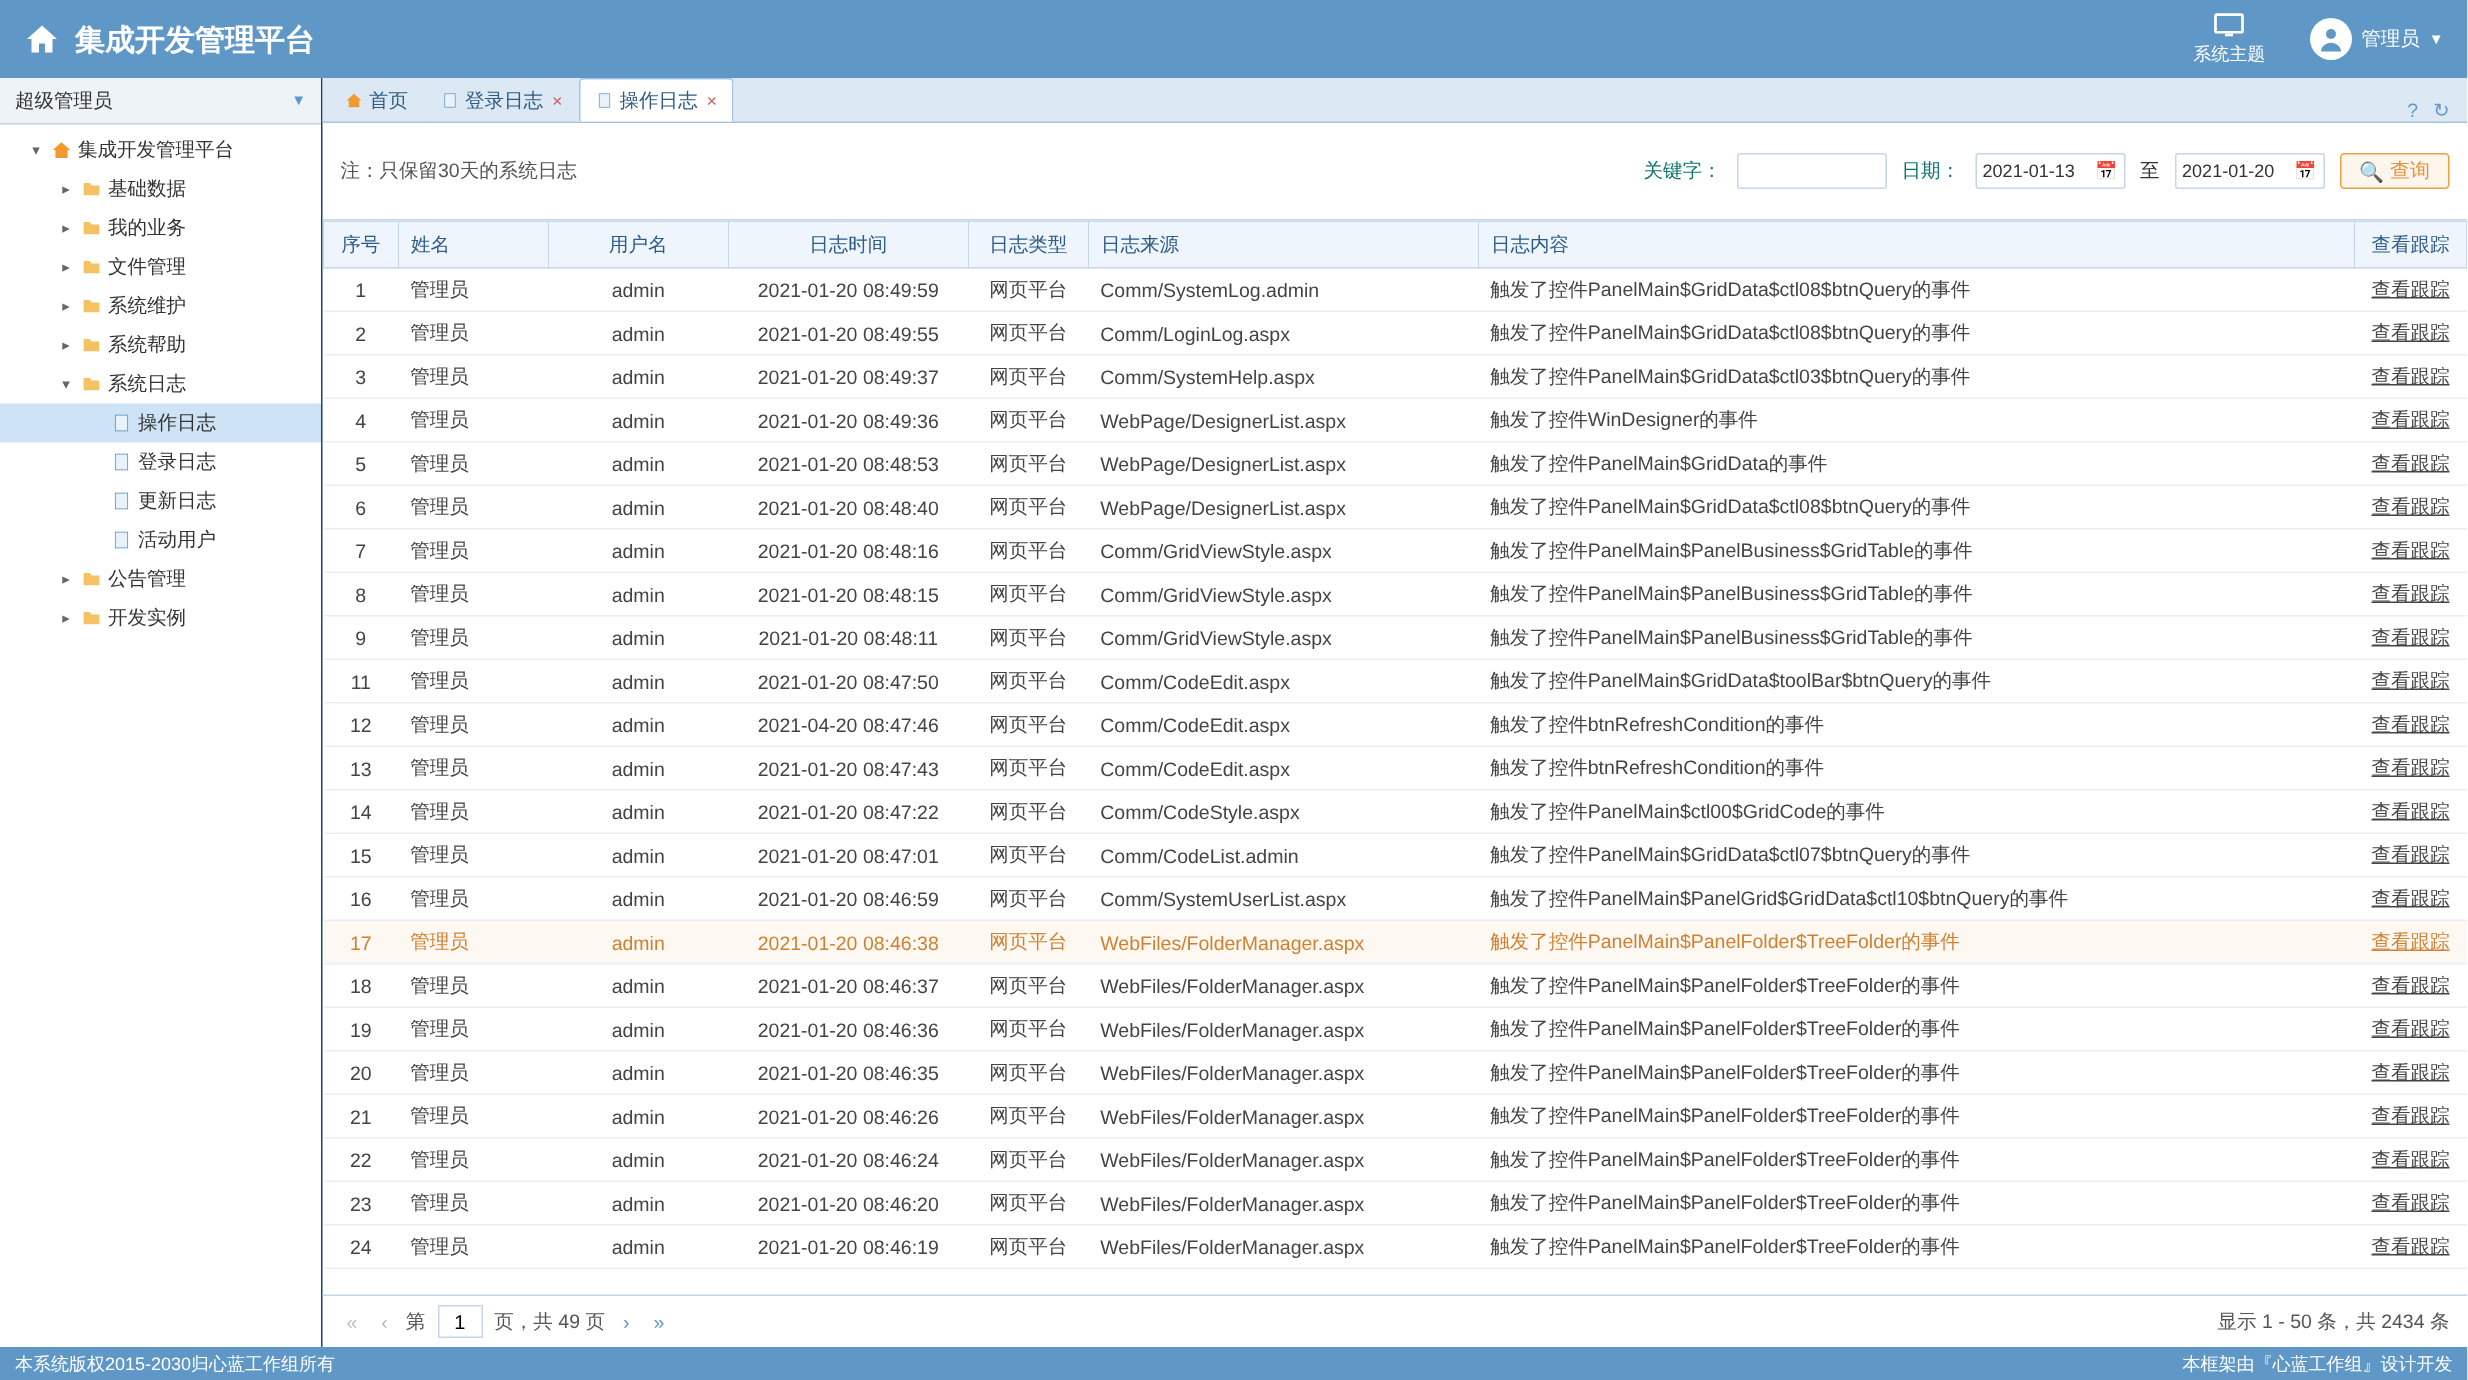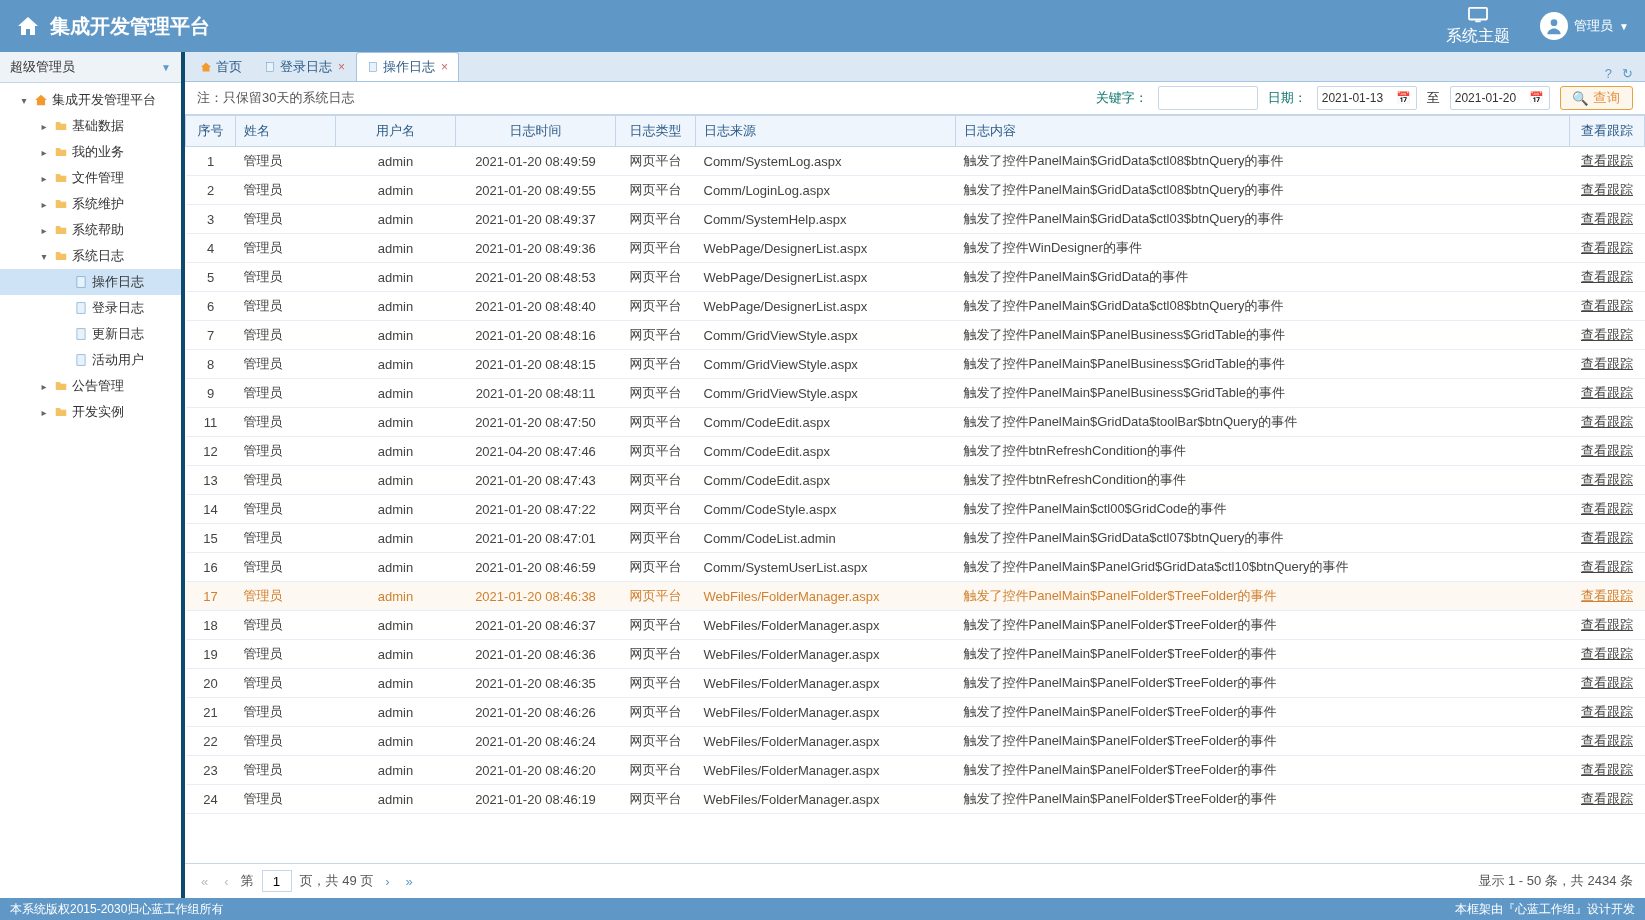--- a/index.html
+++ b/index.html
@@ -2,28 +2,28 @@
 <html><head>
 <meta charset="utf-8">
 <style>
 * { box-sizing: border-box; margin: 0; padding: 0; }
 body { font-family: "Microsoft YaHei", Arial, sans-serif; font-size: 13px; color: #333; background: #fff; }
 .header { background: #5f98c7; height: 52px; display: flex; align-items: center; justify-content: space-between; padding: 0 16px; color: #fff; }
 .header-left { display: flex; align-items: center; gap: 10px; }
 .header-title { font-size: 20px; font-weight: bold; }
 .home-icon { width: 24px; height: 24px; fill: #fff; }
 .header-right { display: flex; align-items: center; gap: 30px; }
-.theme-block { text-align: center; font-size: 16px; }
+.theme-block { text-align: center; font-size: 12px; }
 .theme-icon { width: 22px; height: 18px; display: block; margin: 0 auto 2px; fill: #fff; }
 .user-block { display: flex; align-items: center; gap: 6px; }
 .avatar { width: 28px; height: 28px; border-radius: 50%; background: #fff; display: flex; align-items: center; justify-content: center; }
 .avatar svg { width: 20px; height: 20px; fill: #5f98c7; }
 .dropdown-arrow { font-size: 10px; }
 .body { display: flex; height: calc(100vh - 52px - 22px); }
-.sidebar { width: 185px; border-right: 4px solid #0c4a6e; display: flex; flex-direction: column; }
+.sidebar { width: 215px; border-right: 1px solid #0c4a6e; display: flex; flex-direction: column; }
 .role-select { background: #eef3f8; border-bottom: 1px solid #c4d6e8; padding: 6px 10px; display: flex; justify-content: space-between; align-items: center; color: #333; cursor: pointer; }
 .role-select .arrow { color: #5f98c7; font-size: 10px; }
 .tree { flex: 1; overflow-y: auto; padding: 4px 0; }
 .tree-item { display: flex; align-items: center; gap: 4px; padding: 4px 6px; cursor: pointer; white-space: nowrap; }
 .tree-item.selected { background: #cfe3f6; }
 .tree-toggle { width: 12px; text-align: center; color: #666; font-size: 10px; }
 .tree-icon { width: 14px; height: 14px; }
 .folder-icon { fill: #f4c163; }
 .file-icon { fill: #8fb9de; stroke: #5f98c7; }
 .home-tree-icon { fill: #f29a2e; }
@@ -31,21 +31,21 @@
 .indent-2 { padding-left: 38px; }
 .indent-3 { padding-left: 58px; }
 .main { flex: 1; display: flex; flex-direction: column; overflow: hidden; }
 .tabs { background: #dce9f5; border-bottom: 1px solid #a4c3e0; display: flex; align-items: flex-end; height: 30px; padding-left: 4px; }
 .tab { display: flex; align-items: center; gap: 4px; padding: 5px 10px; background: #dce9f5; border: 1px solid transparent; border-bottom: none; border-radius: 3px 3px 0 0; cursor: pointer; font-size: 13px; color: #2d5b87; }
 .tab.active { background: #fff; border-color: #a4c3e0; }
 .tab-icon { width: 12px; height: 12px; }
 .tab-close { color: #c66; font-size: 12px; margin-left: 2px; cursor: pointer; }
 .tab-tools { margin-left: auto; display: flex; gap: 10px; padding-right: 12px; color: #5f98c7; }
 .tab-tools span { cursor: pointer; }
-.filter-bar { display: flex; align-items: center; padding: 4px 12px; border-bottom: 1px solid #c4d6e8; gap: 10px; }
+.filter-bar { display: flex; align-items: center; padding: 20px 12px; border-bottom: 1px solid #c4d6e8; gap: 10px; }
 .filter-note { color: #555; flex: 0 0 auto; margin-right: auto; }
 .filter-label { color: #0f766e; }
 .text-input { border: 1px solid #c4d6e8; padding: 3px 6px; height: 24px; border-radius: 2px; font-size: 12px; }
 .date-input { width: 100px; border: 1px solid #c4d6e8; padding: 3px 4px; height: 24px; border-radius: 2px; font-size: 12px; display: flex; align-items: center; justify-content: space-between; }
 .date-input span.cal { color: #5f98c7; font-size: 12px; }
 .btn-query { border: 1px solid #e6a23c; background: #fdf6ec; color: #e6913c; padding: 3px 12px; height: 24px; border-radius: 3px; cursor: pointer; display: flex; align-items: center; gap: 4px; }
 .table-wrap { flex: 1; overflow-y: auto; }
 table { width: 100%; border-collapse: collapse; }
 th { background: #eef5fc; border: 1px solid #c4d6e8; padding: 6px 8px; text-align: left; font-weight: normal; color: #2d5b87; font-size: 13px; position: sticky; top: 0; }
 td { border-bottom: 1px solid #e8eef5; padding: 5px 8px; font-size: 13px; color: #444; }
@@ -264,21 +264,21 @@
               <th class="col-track">查看跟踪</th>
             </tr>
           </thead>
         <tbody id="tbody">
             <tr class="">
     <td class="col-idx">1</td>
     <td class="col-name">管理员</td>
     <td class="col-user">admin</td>
     <td class="col-time">2021-01-20 08:49:59</td>
     <td class="col-type">网页平台</td>
-    <td class="col-src">Comm/SystemLog.aspx</td>
+    <td class="col-src">Comm/SystemLog.admin</td>
     <td class="col-content">触发了控件PanelMain$GridData$ctl08$btnQuery的事件</td>
     <td class="col-track"><span class="track-link">查看跟踪</span></td>
   </tr>
             <tr class="">
     <td class="col-idx">2</td>
     <td class="col-name">管理员</td>
     <td class="col-user">admin</td>
     <td class="col-time">2021-01-20 08:49:55</td>
     <td class="col-type">网页平台</td>
     <td class="col-src">Comm/LoginLog.aspx</td>

